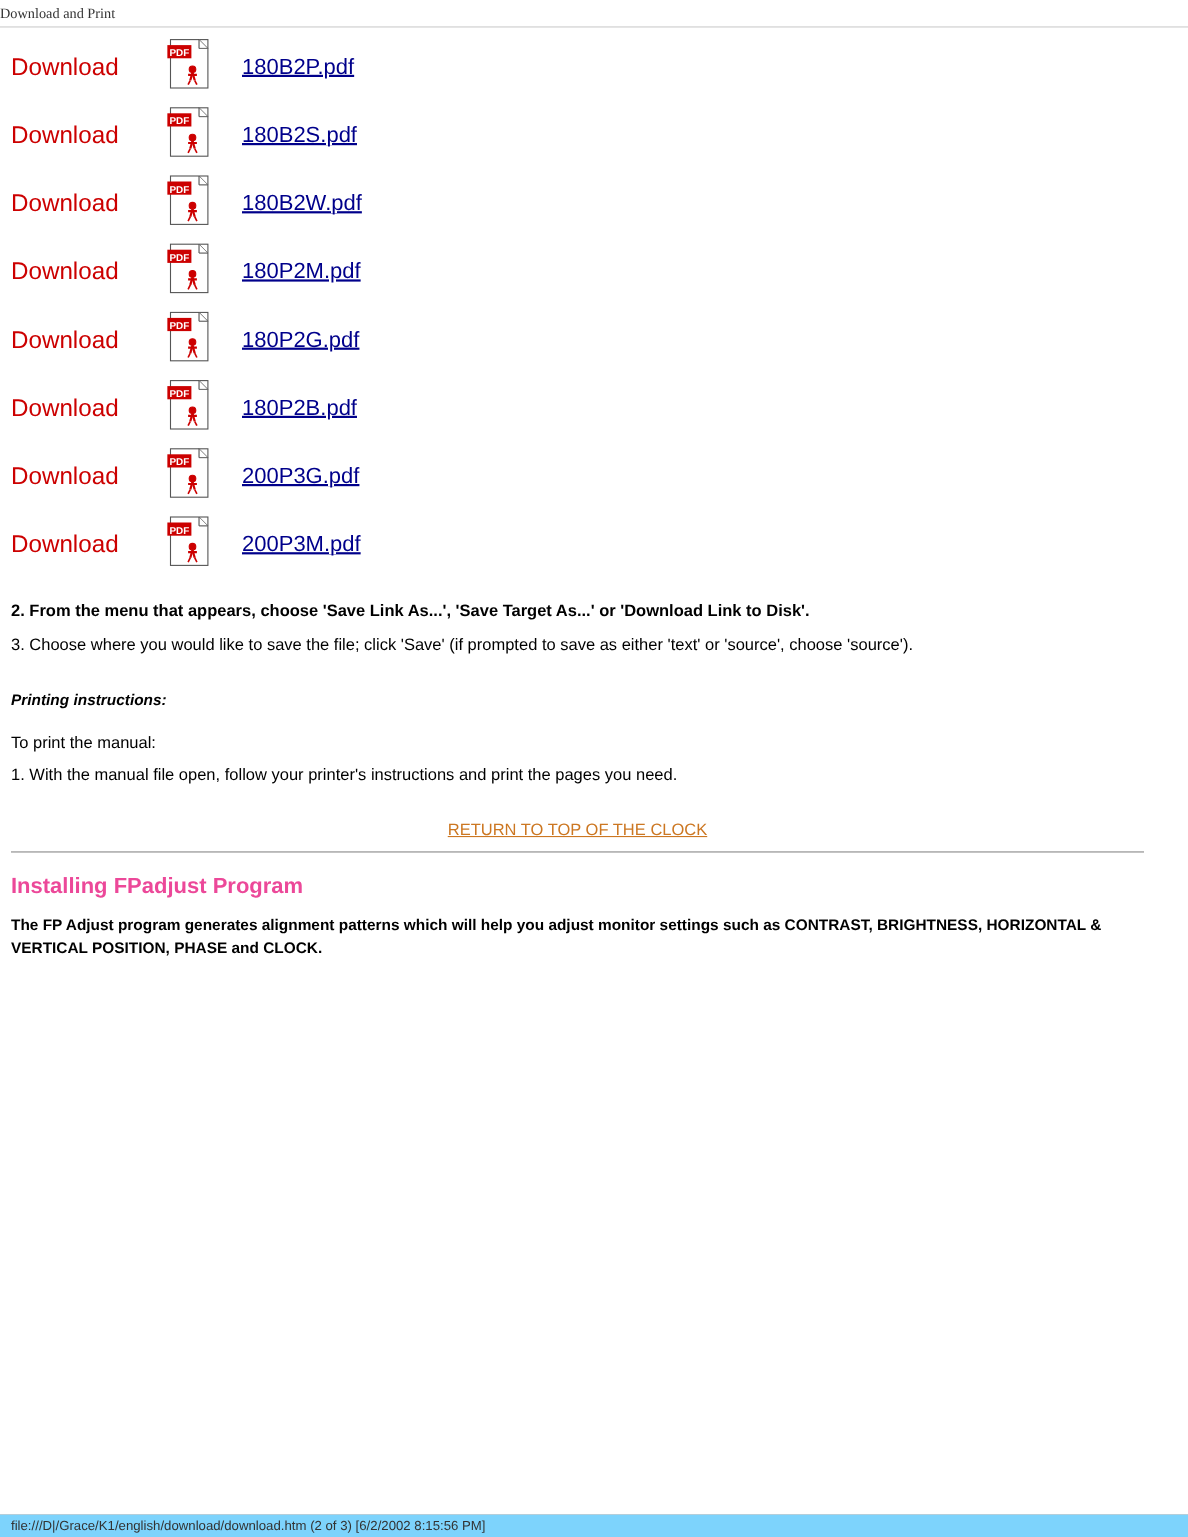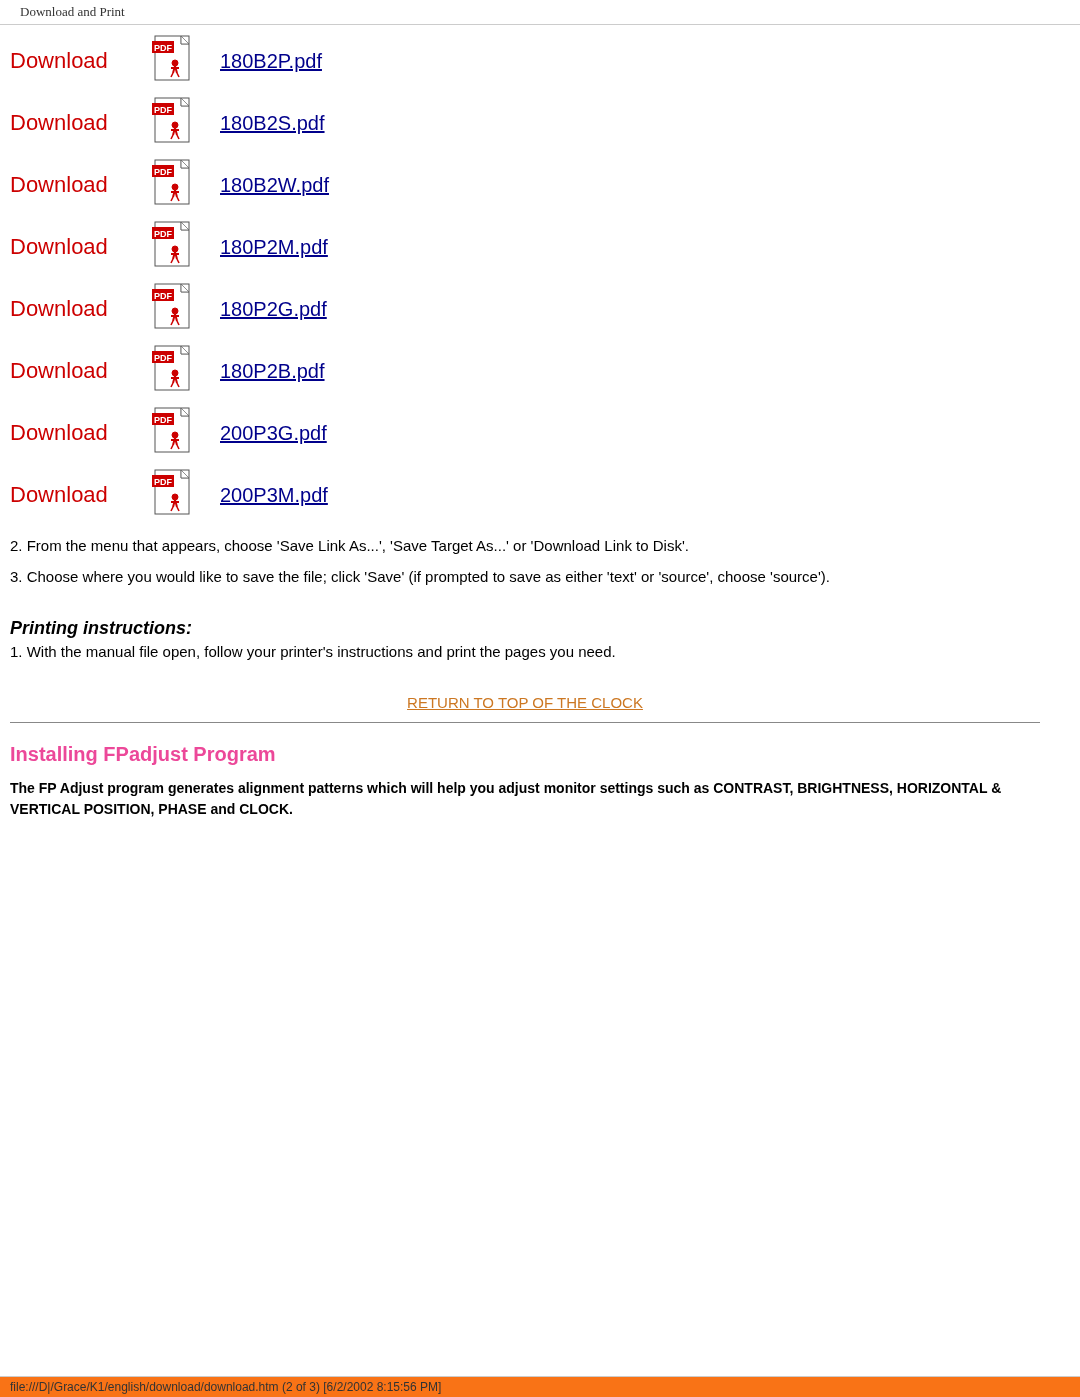--- a/index.html
+++ b/index.html
@@ -5,21 +5,21 @@
     * { margin: 0; padding: 0; box-sizing: border-box; }
     body {
       font-family: Times New Roman, serif;
       font-size: 16px;
       background: #fff;
       color: #000;
       padding: 0;
     }
     #top-bar {
       font-size: 13px;
-      padding: 4px 20px;
+      padding: 4px 0;
       border-bottom: 1px solid #ccc;
       color: #333;
     }
     #main-content {
       padding: 10px 20px 20px 10px;
       max-width: 1060px;
     }
     .download-row {
       display: flex;
       align-items: center;
@@ -51,22 +51,22 @@
       margin-bottom: 8px;
       font-family: Arial, sans-serif;
     }
     .printing-section {
       margin-top: 30px;
       margin-bottom: 20px;
     }
     .printing-title {
       font-style: italic;
       font-weight: bold;
-      font-size: 18px;
-      margin-bottom: 2px;
+      font-size: 14px;
+      margin-bottom: 21px;
       font-family: Arial, sans-serif;
     }
     .return-link-container {
       text-align: center;
       margin: 30px 0 10px 0;
     }
     .return-link {
       color: #cc7722;
       text-decoration: underline;
       font-size: 15px;
@@ -90,21 +90,21 @@
       font-family: Arial, sans-serif;
       font-weight: bold;
     }
     #footer-bar {
       position: fixed;
       bottom: 0;
       left: 0;
       width: 100%;
       font-size: 12px;
       color: #333;
-      background: #f97316;
+      background: #7dd3fc;
       border-top: 1px solid #ccc;
       padding: 3px 10px;
       font-family: Arial, sans-serif;
     }
   </style>
 </head>
 <body>
 
 <div id="top-bar">
   <span>Download and Print</span>
@@ -292,29 +292,30 @@
       <line x1="23" y1="31" x2="21" y2="38" stroke="#cc0000" stroke-width="2"></line>
       <line x1="23" y1="31" x2="25" y2="38" stroke="#cc0000" stroke-width="2"></line>
       <line x1="19" y1="33" x2="27" y2="33" stroke="#cc0000" stroke-width="2"></line>
       <line x1="21" y1="38" x2="19" y2="42" stroke="#cc0000" stroke-width="1.5"></line>
       <line x1="25" y1="38" x2="27" y2="42" stroke="#cc0000" stroke-width="1.5"></line>
     </svg></span>
         <a class="pdf-link" href="200P3M.pdf">200P3M.pdf</a>
       </div>
     </div>
 
-  <div style="margin-top: 14px; margin-bottom: 8px;">
+  <div style="margin-top: 24px; margin-bottom: 8px; font-weight: bold;">
     <p class="instructions-text">2. From the menu that appears, choose 'Save Link As...', 'Save Target As...' or 'Download Link to Disk'.</p>
   </div>
   <div style="margin-bottom: 8px;">
     <p class="instructions-text">3. Choose where you would like to save the file; click 'Save' (if prompted to save as either 'text' or 'source', choose 'source').</p>
   </div>
 
   <div class="printing-section">
     <p class="printing-title">Printing instructions:</p>
+    <p class="instructions-text" style="margin-bottom:6px;">To print the manual:</p>
     <p class="instructions-text">1. With the manual file open, follow your printer's instructions and print the pages you need.</p>
   </div>
 
   <div class="return-link-container">
     <a class="return-link" href="#">RETURN TO TOP OF THE CLOCK</a>
   </div>
 
   <hr class="divider">
 
   <div>

